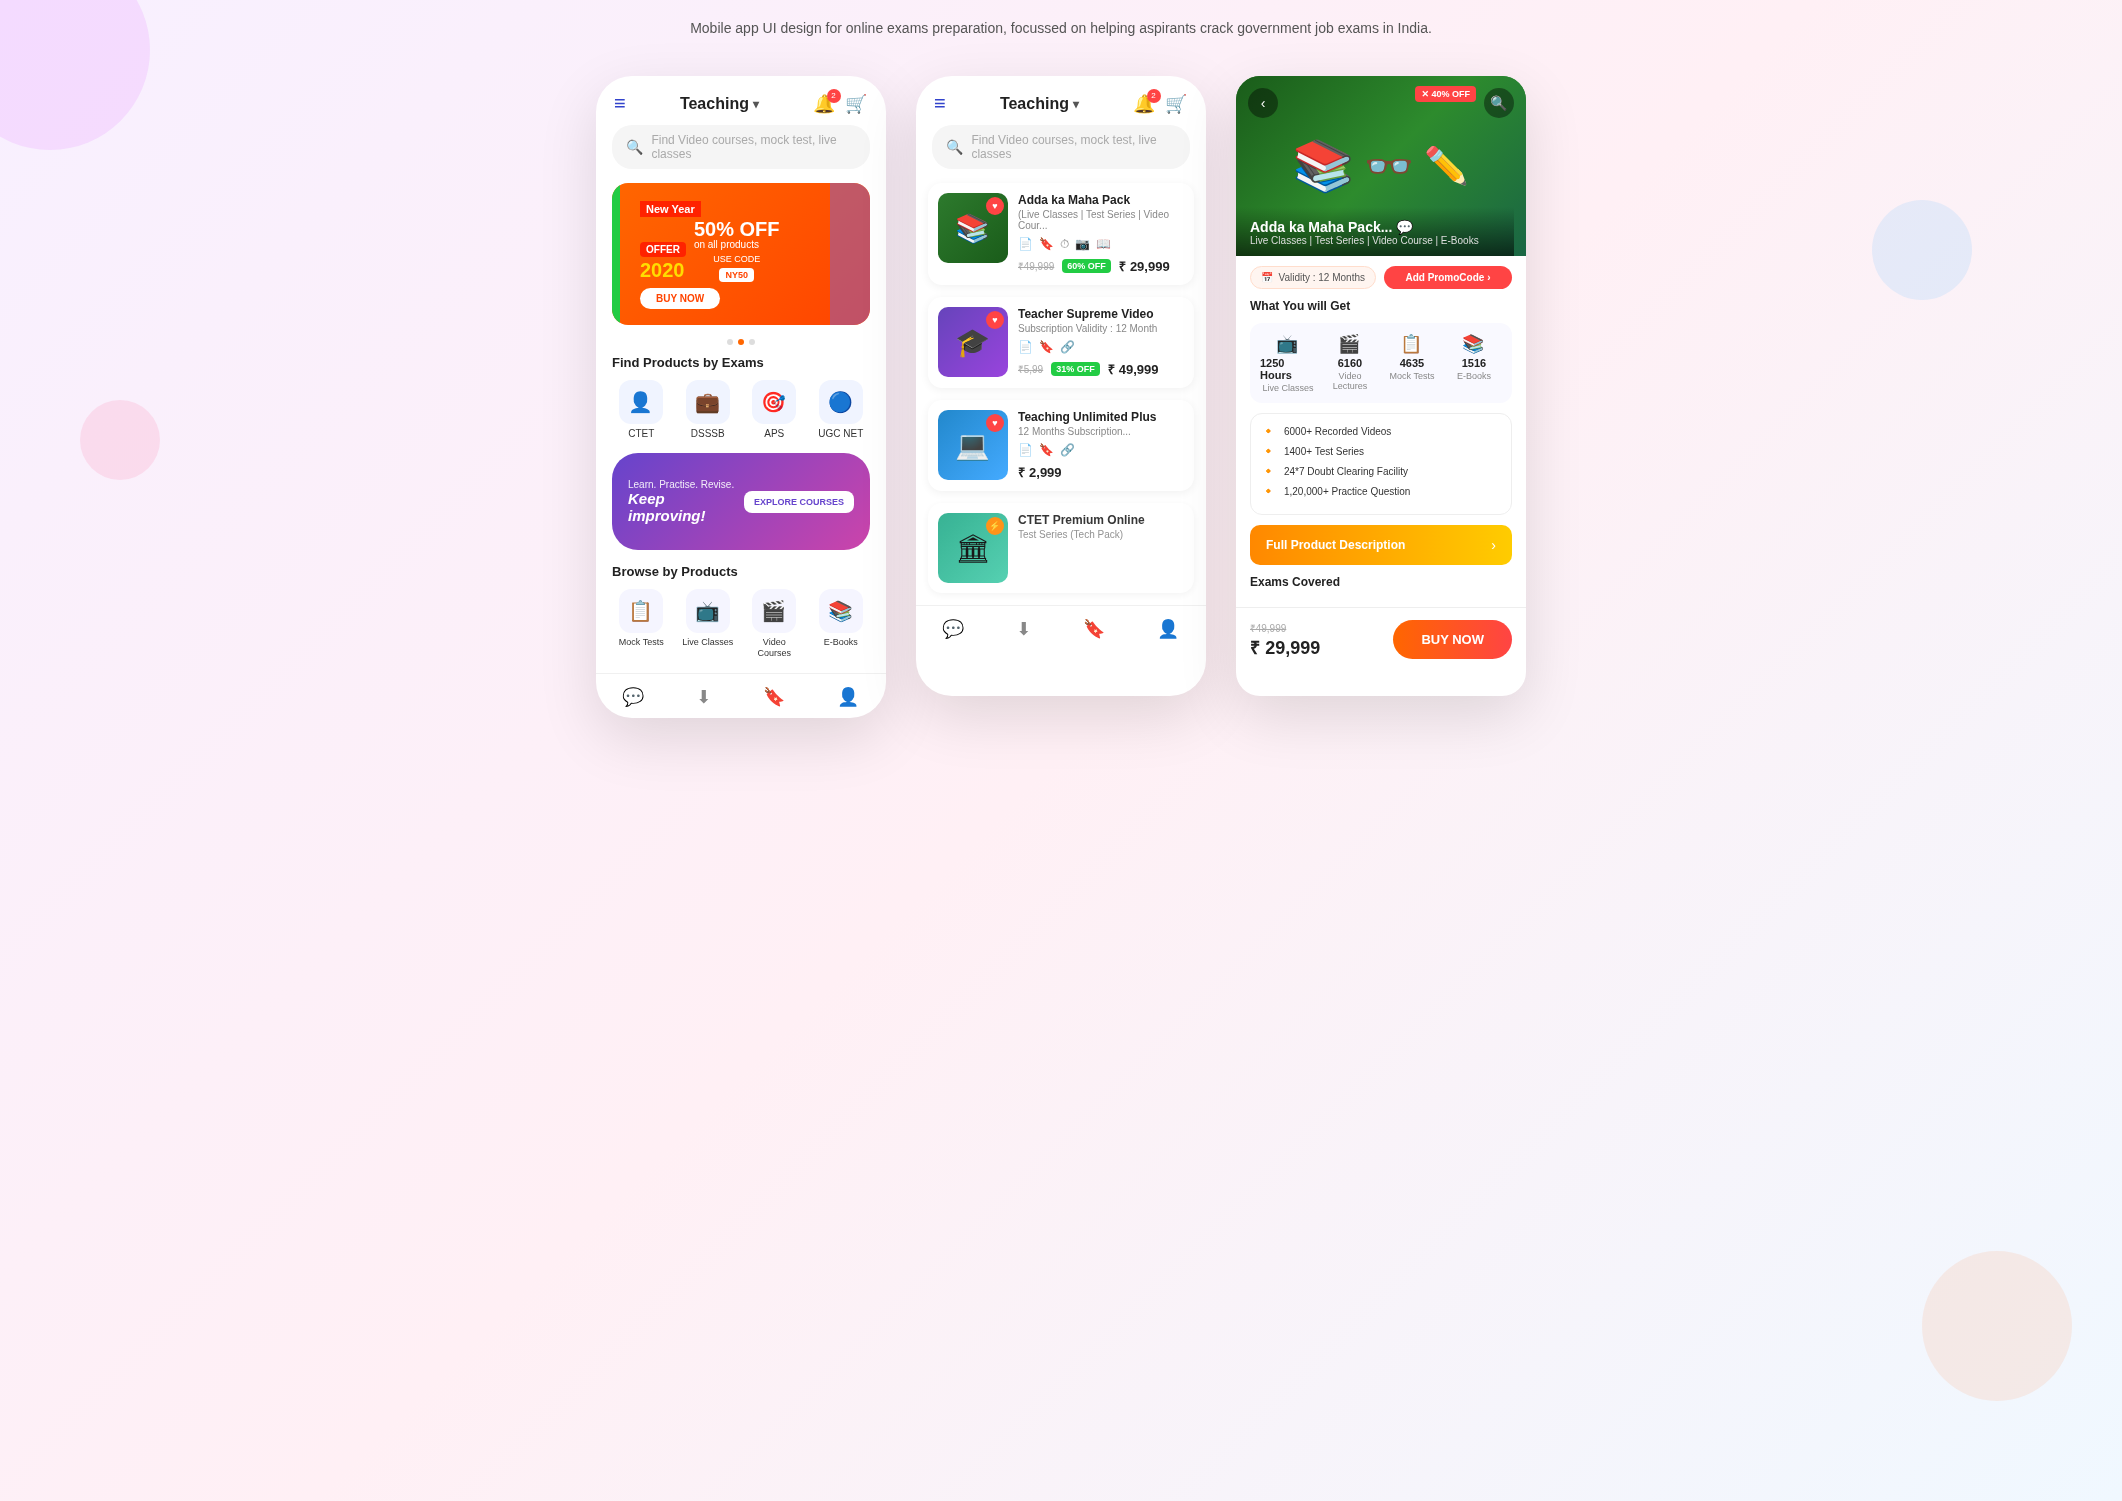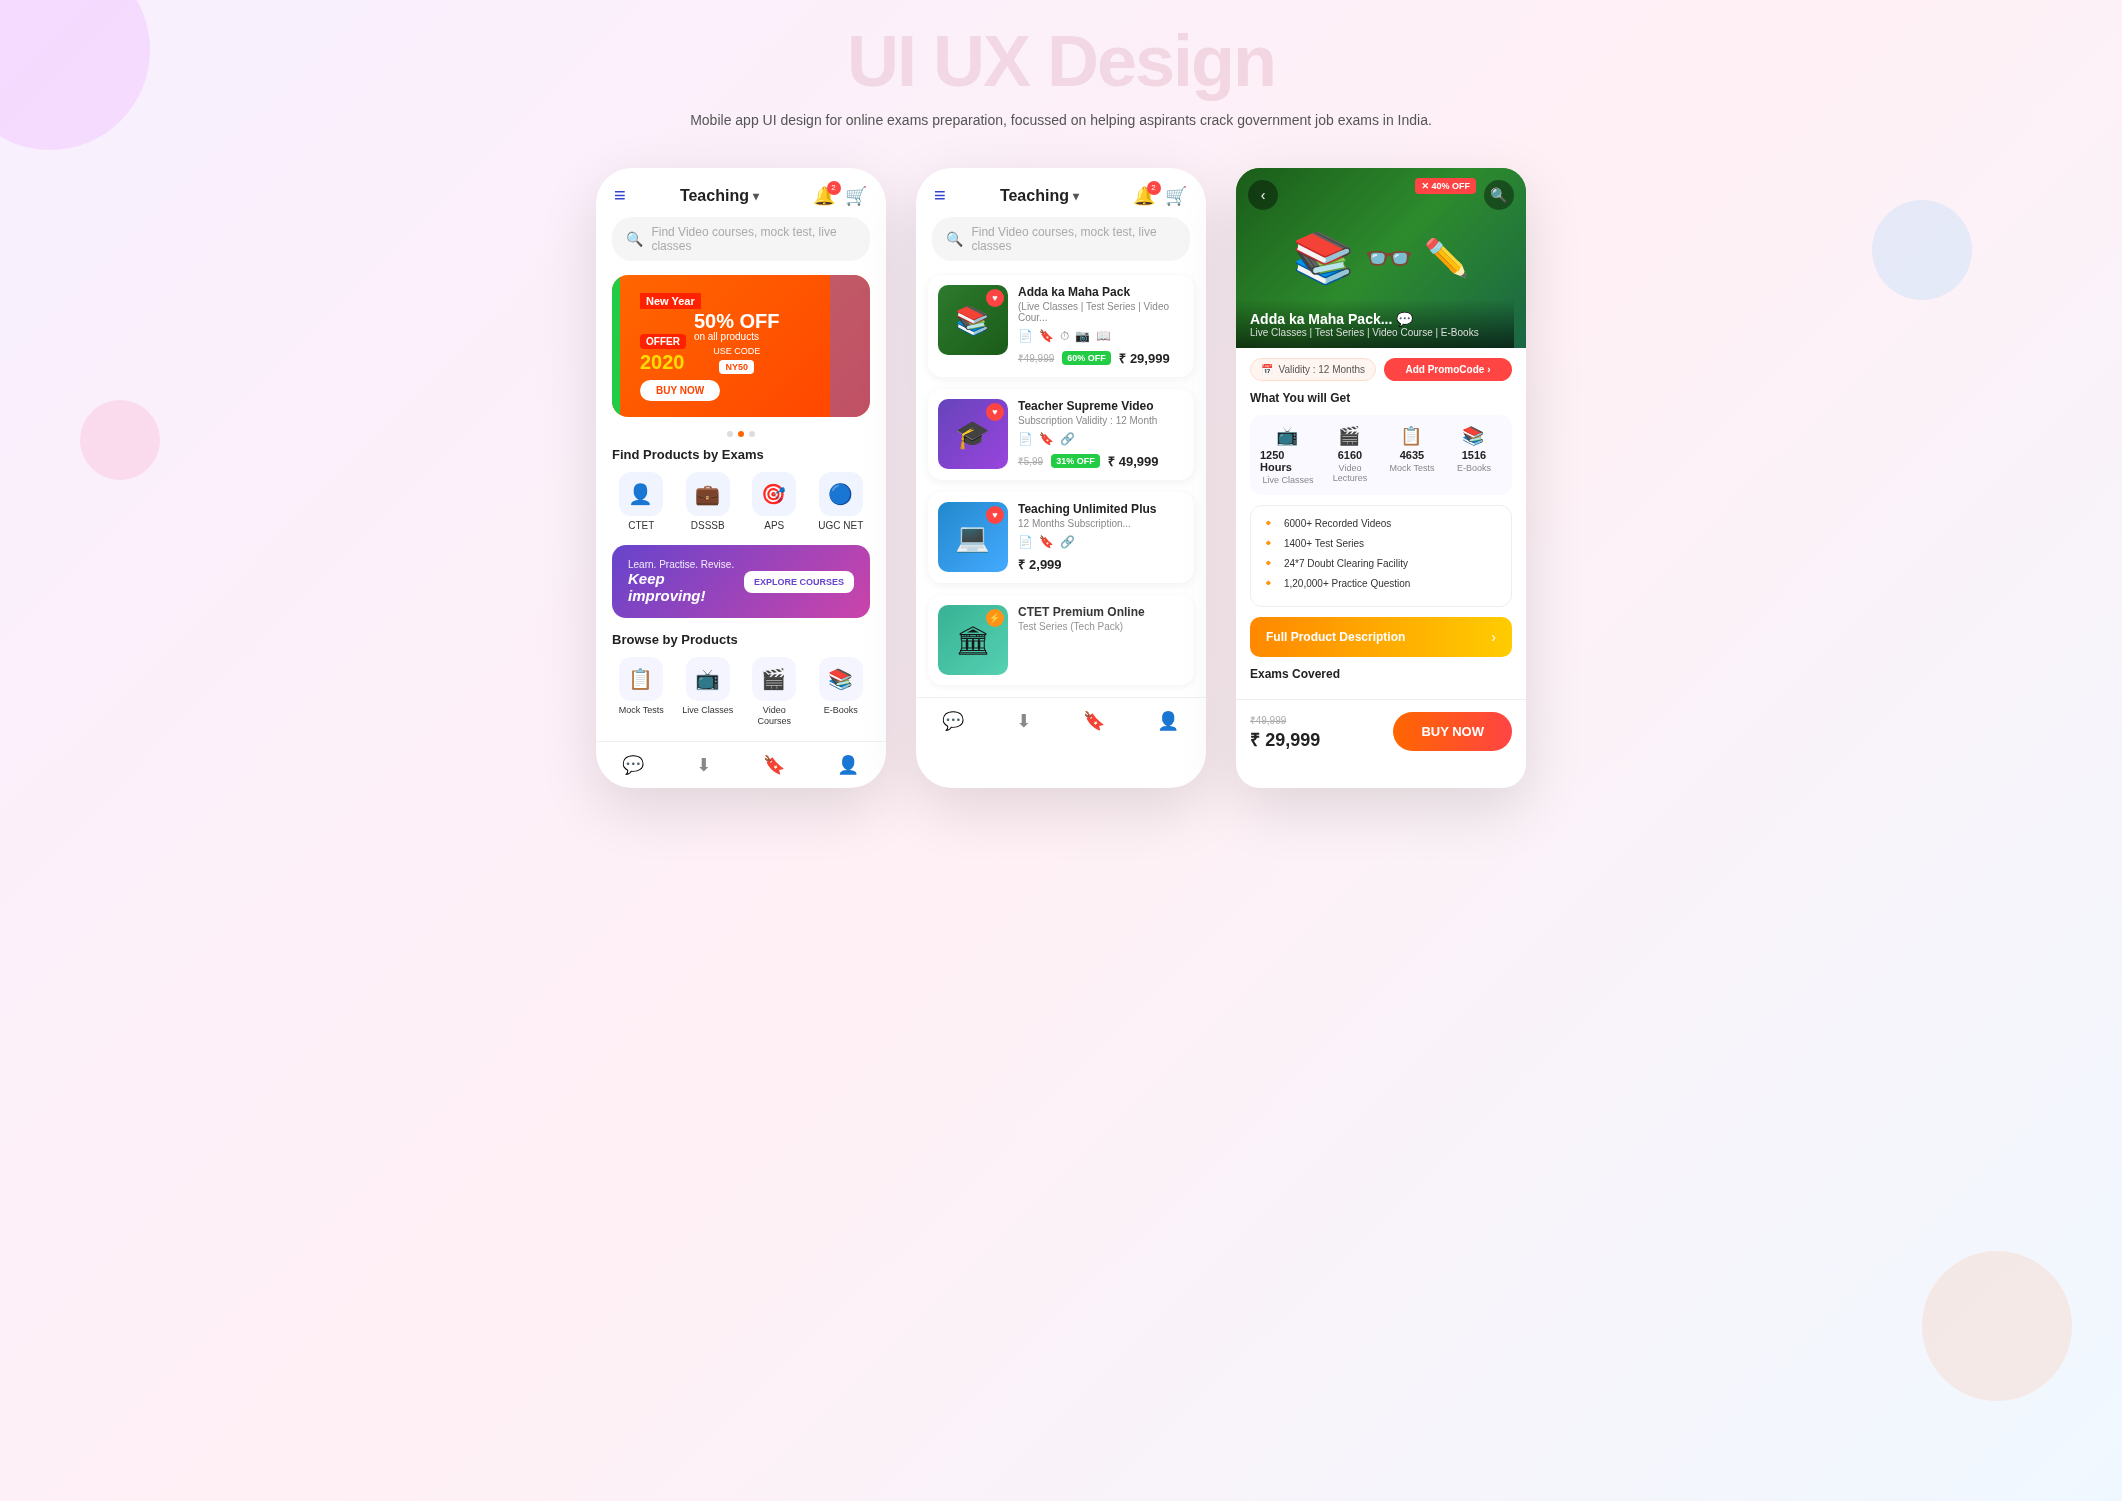--- a/index.html
+++ b/index.html
@@ -150,22 +150,22 @@
       background: #f0f4ff;
       display: flex; align-items: center; justify-content: center;
       font-size: 20px;
     }
     .exam-label { font-size: 10px; color: #333; font-weight: 500; }
 
     
     .promo-banner {
       margin: 0 16px 14px;
       background: linear-gradient(135deg, #6644cc, #cc44aa);
-      border-radius: 14px;
-      padding: 14px 16px;
+      border-radius: 26px;
+      padding: 26px 16px;
       color: white;
       display: flex;
       align-items: center;
       justify-content: space-between;
     }
     .promo-text-small { font-size: 10px; opacity: 0.9; }
     .promo-text-large { font-size: 15px; font-weight: 800; font-style: italic; }
     .promo-btn {
       background: white;
       color: #6644cc;
@@ -415,21 +415,20 @@
 </head>
 <body>
 
 <div class="bg-decoration bg-circle-1"></div>
 <div class="bg-decoration bg-circle-2"></div>
 <div class="bg-decoration bg-circle-3"></div>
 <div class="bg-decoration bg-circle-4"></div>
 
 <div class="page-wrapper">
 
-  <h1 class="hero-title">UI UX Design</h1>
   <p class="subtitle">Mobile app UI design for online exams preparation, focussed on helping aspirants crack government job exams in India.</p>
 
   <div class="phones-container">
 
     <div class="phone-frame phone-frame-1">
 
       <div class="phone-header">
         <span class="header-menu">≡</span>
         <div class="header-title">
           <span>Teaching</span>

